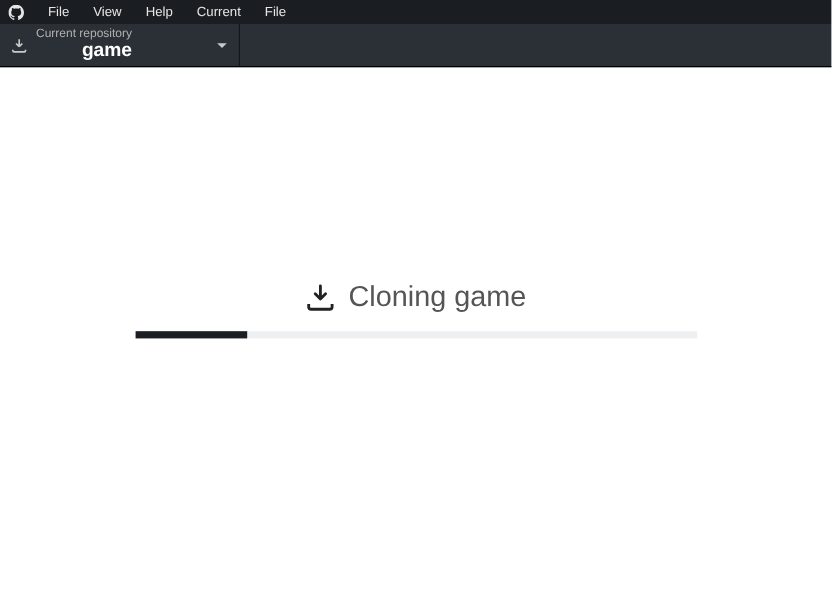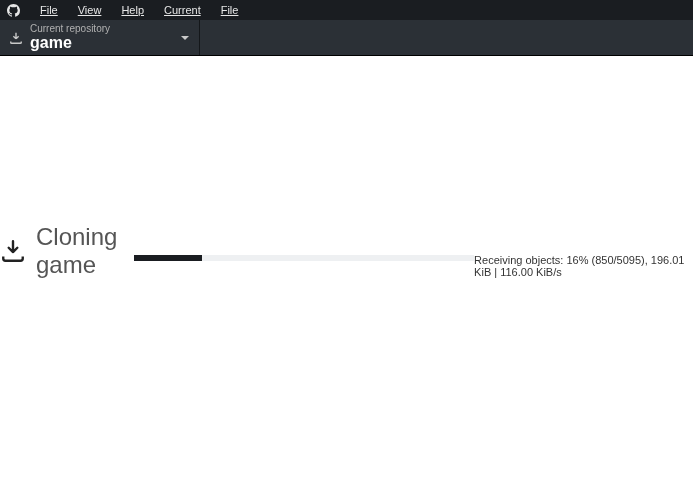--- a/index.html
+++ b/index.html
@@ -11,21 +11,20 @@
     overflow: hidden;
   }
   .menubar {
     background: #1a1d21;
     height: 20px;
     display: flex;
     align-items: center;
     padding-left: 6px;
     color: #e6e6e6;
     font-size: 11px;
-    text-decoration: underline;
   }
   .menubar .logo {
     width: 14px;
     height: 14px;
     margin-right: 10px;
     display: flex;
     align-items: center;
     justify-content: center;
   }
   .menubar .logo svg { width: 13px; height: 13px; fill: #e6e6e6; }
@@ -56,20 +55,21 @@
     margin-right: 6px;
     display: flex;
     align-items: center;
     justify-content: center;
   }
   .repo-selector .icon svg { width: 14px; height: 14px; fill: none; stroke: #c9c9c9; stroke-width: 1.6; }
   .repo-selector .labels {
     display: flex;
     flex-direction: column;
     line-height: 1.1;
+    align-items: flex-end;
   }
   .repo-selector .labels .small {
     font-size: 10px;
     color: #b0b0b0;
   }
   .repo-selector .labels .name {
     font-size: 16px;
     font-weight: 600;
     color: #fff;
   }
@@ -80,21 +80,21 @@
     transform: translateY(-50%);
     width: 0; height: 0;
     border-left: 4px solid transparent;
     border-right: 4px solid transparent;
     border-top: 4px solid #c9c9c9;
   }
   .content {
     width: 100%;
     height: calc(100% - 56px);
     display: flex;
-    flex-direction: row;
+    flex-direction: column;
     align-items: center;
     justify-content: center;
     transform: translateY(-20px);
   }
   .heading {
     display: flex;
     align-items: center;
     color: #444;
     margin-bottom: 14px;
   }
@@ -165,14 +165,13 @@
           <path d="M12 3v10m0 0l-4-4m4 4l4-4"></path>
           <path d="M3 17v2a2 2 0 0 0 2 2h14a2 2 0 0 0 2-2v-2" fill="none" stroke="#222" stroke-width="2.2"></path>
           <path d="M12 3v10m0 0l-4-4m4 4l4-4" fill="none" stroke="#222" stroke-width="2.2" stroke-linecap="round" stroke-linejoin="round"></path>
         </svg>
     </span>
     <span class="title">Cloning game</span>
   </div>
   <div class="progress">
     <div class="fill" style="width:20%"></div>
   </div>
-  <div class="status">Receiving objects: 16% (850/5095), 196.01 KiB | 116.00 KiB/s</div>
 </div>
 
 </body></html>

